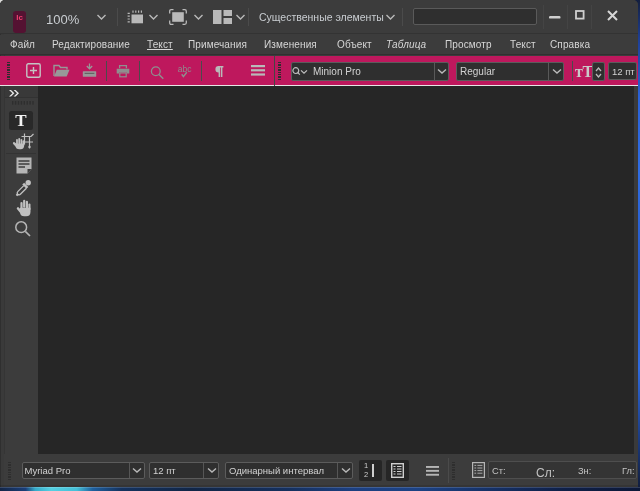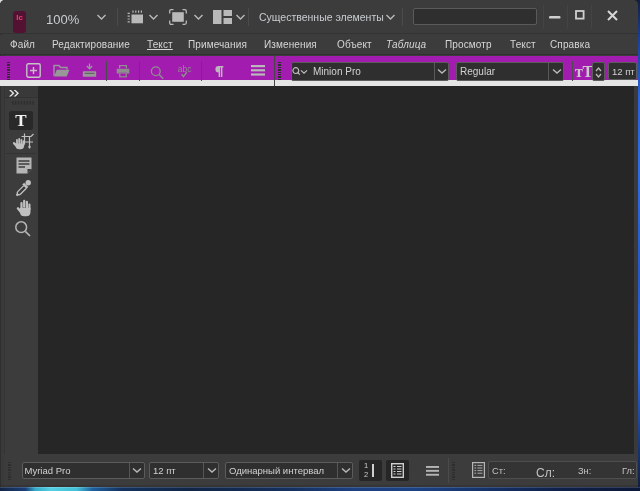--- a/index.html
+++ b/index.html
@@ -24,21 +24,21 @@
   .chev { stroke:#b9b9b9; stroke-width:1.4; fill:none; }
   .vsep { position:absolute; width:1px; background:#4b4b4b; }
   #search { position:absolute; left:413px; top:8px; width:124px; height:17px; background:#2f2f2f;
             border:1px solid #5a5a5a; border-radius:2px; }
   .winbtn-sep { position:absolute; top:5px; height:24px; width:1px; background:#444444; }
   
   #menubar { position:absolute; left:0; top:35px; width:638px; height:20px; background:#3c3c3c;
              border-bottom:1px solid #303030; }
   .mi { position:absolute; top:3.5px; letter-spacing:0.12px; color:#d6d6d6; font-size:10px; white-space:nowrap; }
   
-  #toolbar { position:absolute; left:0; top:56px; width:638px; height:30px; background:#a21caf; border-bottom:6px solid #e5e5e5; }
+  #toolbar { position:absolute; left:0; top:56px; width:638px; height:30px; background:#be185d; border-bottom:1px solid #e5e5e5; }
   .combo { position:absolute; background:#2f2f2f; border:1px solid #5c5c5c; border-radius:2px; }
   .combo .lbl { position:absolute; color:#d2d2d2; font-size:10px; white-space:nowrap; }
   .dd { position:absolute; right:0; top:0; bottom:0; border-left:1px solid #595959; }
   
   #sidebar { position:absolute; left:4px; top:86px; width:34px; height:368px; background:#3c3c3c; }
   
   #doc { position:absolute; left:38px; top:86px; width:596px; height:368px; background:#262626; }
   
   #bottombar { position:absolute; left:4px; top:454px; width:634px; height:44px; background:#3c3c3c; }
   .bcombo { position:absolute; top:7.5px; height:17px; background:#2f2f2f; border:1px solid #5c5c5c; border-radius:2px; }

